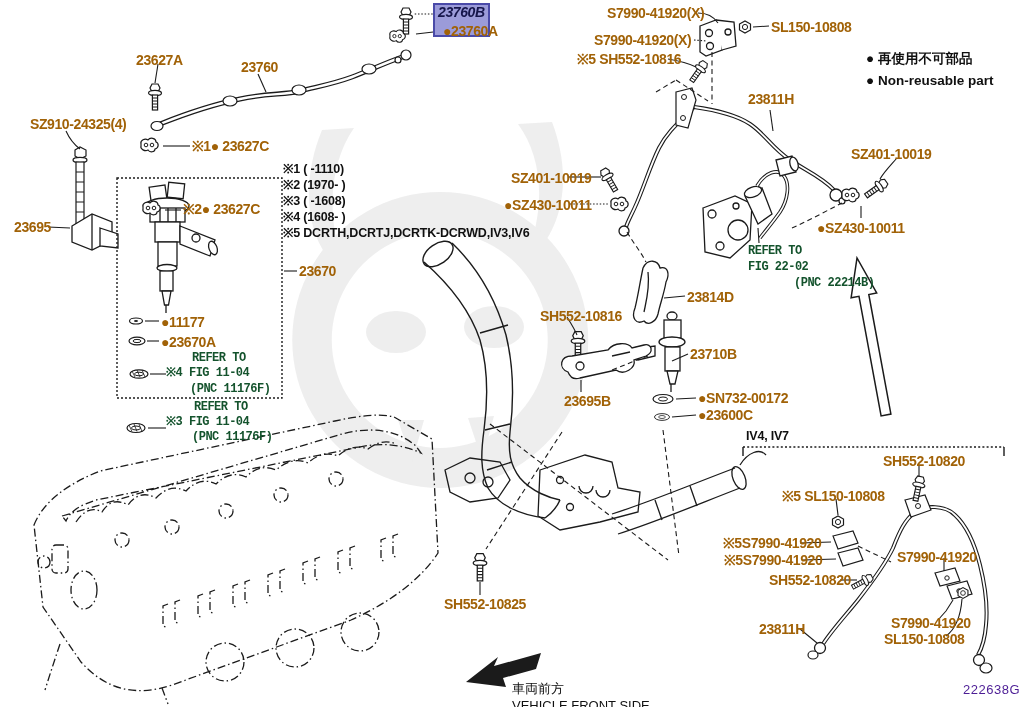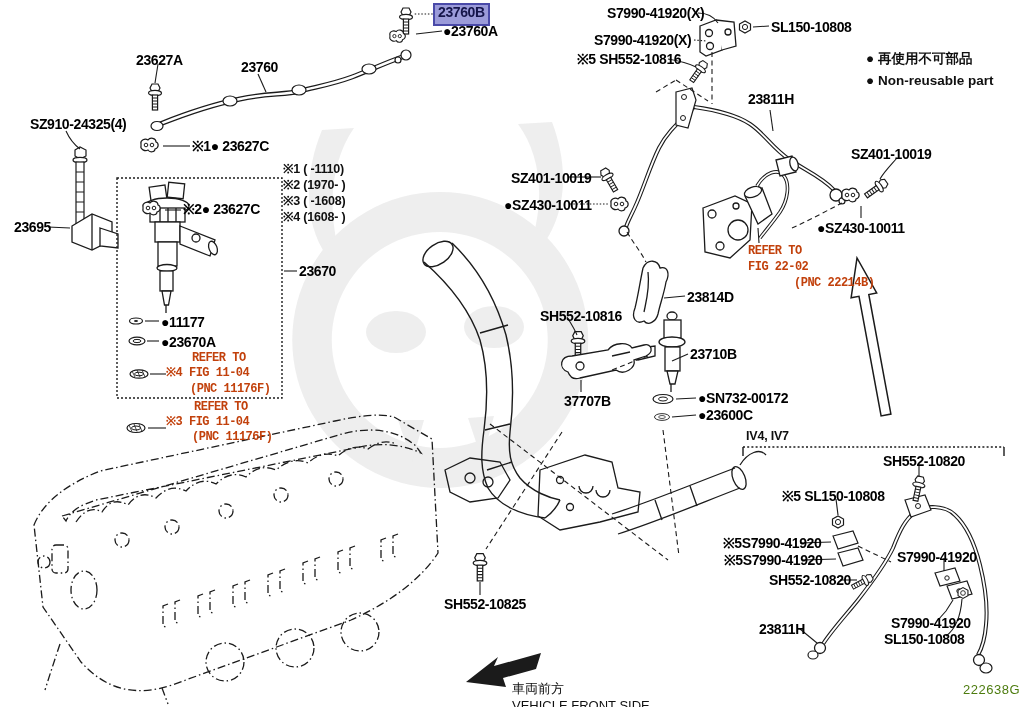--- a/index.html
+++ b/index.html
@@ -2,31 +2,31 @@
 <html style="--hl-bg: #9b9bd9; --hl-bd: #4a4aa8; --hl-tx: #15154a;"><head>
 <meta charset="utf-8">
 <style>
   html,body{margin:0;padding:0;background:#777;}
   #stage{position:relative;width:1024px;height:707px;background:#ffffff;overflow:hidden;
          font-family:"Liberation Sans",sans-serif;}
   #art{position:absolute;left:0;top:0;}
   #callouts,#annotations{position:absolute;left:0;top:0;width:100%;height:100%;pointer-events:none;}
   #callouts>div,#annotations>div{pointer-events:auto;}
   .lbl{position:absolute;white-space:nowrap;font:700 14px/1.05 "Liberation Sans",sans-serif;
-       letter-spacing:-0.4px;color:#000000;}
+       letter-spacing:-0.4px;color:#a16207;}
   .lbl.hl{background:var(--hl-bg,#9b9bd9);border:2px solid var(--hl-bd,#4a4aa8);
-          color:var(--hl-tx,#15154a);padding:0 3px 4px 3px;margin-left:-5px;margin-top:-3px;}
+          color:var(--hl-tx,#15154a);padding:0 3px 15px 3px;margin-left:-5px;margin-top:-3px;font-style:italic;}
   .note{position:absolute;white-space:nowrap;font:700 12.5px/1 "Liberation Sans",sans-serif;
         letter-spacing:-0.2px;color:#101010;}
   .refer{position:absolute;white-space:nowrap;font:700 12px/1 "Liberation Mono",monospace;
-         letter-spacing:-0.5px;color:#c2410c;}
+         letter-spacing:-0.5px;color:#14532d;}
   .legend-line{position:absolute;white-space:nowrap;font:600 13.5px/1 "Liberation Sans",sans-serif;color:#101010;}
   .plain{position:absolute;white-space:nowrap;font:400 13px/1 "Liberation Sans",sans-serif;color:#101010;margin-top:44px;}
   .figcode{position:absolute;white-space:nowrap;font:400 13px/1 "Liberation Sans",sans-serif;
-           letter-spacing:.5px;color:#4d7c0f;}
+           letter-spacing:.5px;color:#4c1d95;}
 </style>
 </head>
 <body>
 
 <div id="stage">
 
 <svg id="art" width="1024" height="707" viewBox="0 0 1024 707">
   <defs>
     <g id="boltV">
       <path d="M-5,-4 L-3,-8 L3,-8 L5,-4 L3,0 L-3,0 Z" fill="#fff" stroke="#1b1b1b" stroke-width="1.2"></path>
@@ -373,40 +373,41 @@
       <div class="lbl" style="left: 771px; top: 20px;">SL150-10808</div>
       <div class="lbl" style="left: 577px; top: 52px;">※5 SH552-10816</div>
       <div class="lbl" style="left: 748px; top: 92px;">23811H</div>
       <div class="lbl" style="left: 511px; top: 171px;">SZ401-10019</div>
       <div class="lbl" style="left: 504px; top: 198px;">●SZ430-10011</div>
       <div class="lbl" style="left: 851px; top: 147px;">SZ401-10019</div>
       <div class="lbl" style="left: 817px; top: 221px;">●SZ430-10011</div>
       <div class="lbl" style="left: 540px; top: 309px;">SH552-10816</div>
       <div class="lbl" style="left: 687px; top: 290px;">23814D</div>
       <div class="lbl" style="left: 690px; top: 347px;">23710B</div>
-      <div class="lbl" style="left: 564px; top: 394px;">37707B</div>
+      <div class="lbl" style="left: 564px; top: 394px;">23695B</div>
       <div class="lbl" style="left: 698px; top: 391px;">●SN732-00172</div>
       <div class="lbl" style="left: 698px; top: 408px;">●23600C</div>
       <div class="lbl" style="left: 444px; top: 597px;">SH552-10825</div>
       <div class="lbl" style="left: 883px; top: 454px;">SH552-10820</div>
       <div class="lbl" style="left: 782px; top: 489px;">※5 SL150-10808</div>
       <div class="lbl" style="left: 723px; top: 536px;">※5S7990-41920</div>
       <div class="lbl" style="left: 724px; top: 553px;">※5S7990-41920</div>
       <div class="lbl" style="left: 769px; top: 573px;">SH552-10820</div>
       <div class="lbl" style="left: 759px; top: 622px;">23811H</div>
       <div class="lbl" style="left: 897px; top: 550px;">S7990-41920</div>
       <div class="lbl" style="left: 891px; top: 616px;">S7990-41920</div>
       <div class="lbl" style="left: 884px; top: 632px;">SL150-10808</div>
     </div>
 
 <div id="annotations">
   <div class="note" style="left:283px;top:163px">※1 (      -1110)</div>
   <div class="note" style="left:283px;top:179px">※2 (1970-      )</div>
   <div class="note" style="left:283px;top:195px">※3 (      -1608)</div>
   <div class="note" style="left:283px;top:211px">※4 (1608-      )</div>
+  <div class="note" style="left:283px;top:227px">※5 DCRTH,DCRTJ,DCRTK-DCRWD,IV3,IV6</div>
 
   <div class="legend-line" style="left:866px;top:52px">● 再使用不可部品</div>
   <div class="legend-line" style="left:866px;top:74px">● Non-reusable part</div>
 
   <div class="refer" style="left:192px;top:352px">REFER TO</div>
   <div class="refer" style="left:166px;top:367px">※4 FIG 11-04</div>
   <div class="refer" style="left:190px;top:383px">(PNC 11176F)</div>
 
   <div class="refer" style="left:194px;top:401px">REFER TO</div>
   <div class="refer" style="left:166px;top:416px">※3 FIG 11-04</div>

